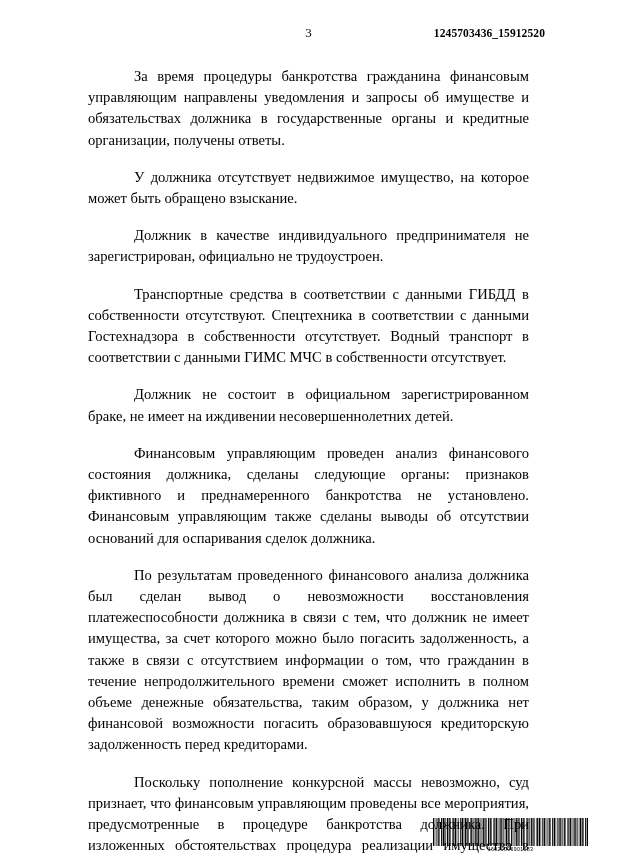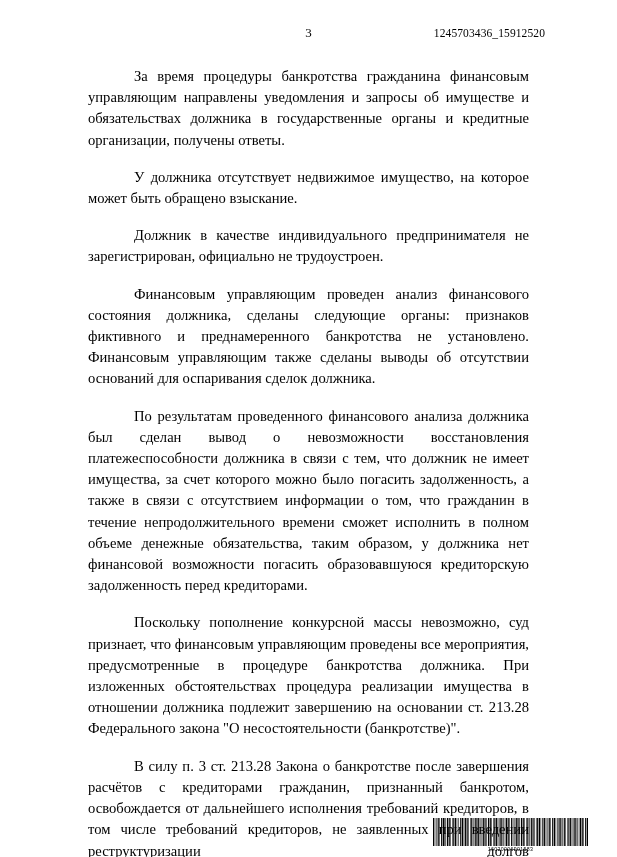--- a/index.html
+++ b/index.html
@@ -42,20 +42,21 @@
     font-size: 13px;
     letter-spacing: 0.2px;
   }
   .doc-id {
     position: absolute;
     right: 0;
     top: 0;
     font-size: 11.5px;
     letter-spacing: 0.1px;
     white-space: nowrap;
+    font-weight: bold;
   }
 
   
   .body-text {
     position: absolute;
     top: 50px;
     left: 72px;
     width: 473px;
     font-size: 14.6px;
     line-height: 21.2px;
@@ -105,20 +106,22 @@
 
   <div class="page-header">
     <span class="page-number">3</span>
     <span class="doc-id">1245703436_15912520</span>
   </div>
 
   <div class="body-text">
       <p>За время процедуры банкротства гражданина финансовым управляющим направлены уведомления и запросы об имуществе и обязательствах должника в государственные органы и кредитные организации, получены ответы.</p>
       <p>У должника отсутствует недвижимое имущество, на которое может быть обращено взыскание.</p>
       <p>Должник в качестве индивидуального предпринимателя не зарегистрирован, официально не трудоустроен.</p>
+      <p>Транспортные средства в соответствии с данными ГИБДД в собственности отсутствуют. Спецтехника в соответствии с данными Гостехнадзора в собственности отсутствует. Водный транспорт в соответствии с данными ГИМС МЧС в собственности отсутствует.</p>
+      <p>Должник не состоит в официальном зарегистрированном браке, не имеет на иждивении несовершеннолетних детей.</p>
       <p>Финансовым управляющим проведен анализ финансового состояния должника, сделаны следующие органы: признаков фиктивного и преднамеренного банкротства не установлено. Финансовым управляющим также сделаны выводы об отсутствии оснований для оспаривания сделок должника.</p>
       <p>По результатам проведенного финансового анализа должника был сделан вывод о невозможности восстановления платежеспособности должника в связи с тем, что должник не имеет имущества, за счет которого можно было погасить задолженность, а также в связи с отсутствием информации о том, что гражданин в течение непродолжительного времени сможет исполнить в полном объеме денежные обязательства, таким образом, у должника нет финансовой возможности погасить образовавшуюся кредиторскую задолженность перед кредиторами.</p>
       <p>Поскольку пополнение конкурсной массы невозможно, суд признает, что финансовым управляющим проведены все мероприятия, предусмотренные в процедуре банкротства должника. При изложенных обстоятельствах процедура реализации имущества в отношении должника подлежит завершению на основании ст. 213.28 Федерального закона "О несостоятельности (банкротстве)".</p>
       <p>В силу п. 3 ст. 213.28 Закона о банкротстве после завершения расчётов с кредиторами гражданин, признанный банкротом, освобождается от дальнейшего исполнения требований кредиторов, в том числе требований кредиторов, не заявленных при введении реструктуризации долгов</p>
     </div>
 
   <div class="barcode-block">
     <svg class="barcode-bars" viewBox="0 0 260 28" preserveAspectRatio="none" xmlns="http://www.w3.org/2000/svg" aria-hidden="true">
         <rect x="0.000" y="0" width="1.940" height="28" fill="#000000"></rect>
         <rect x="2.910" y="0" width="0.970" height="28" fill="#000000"></rect>

